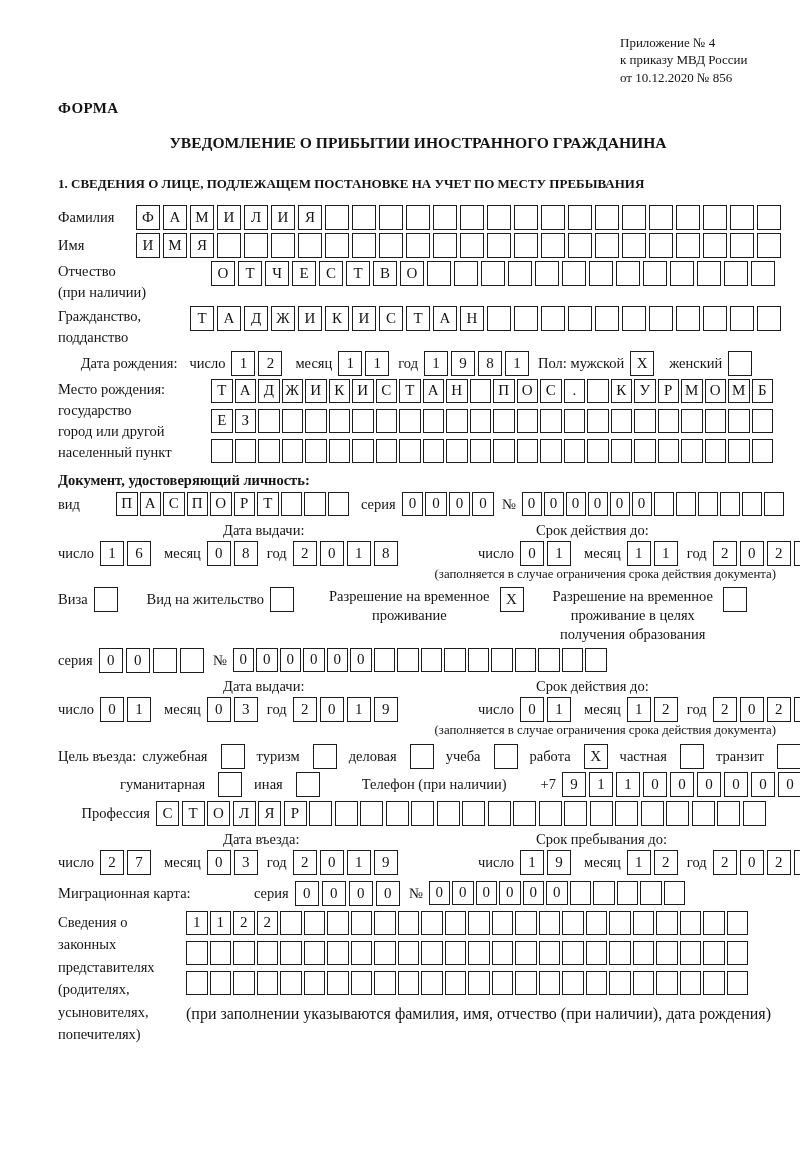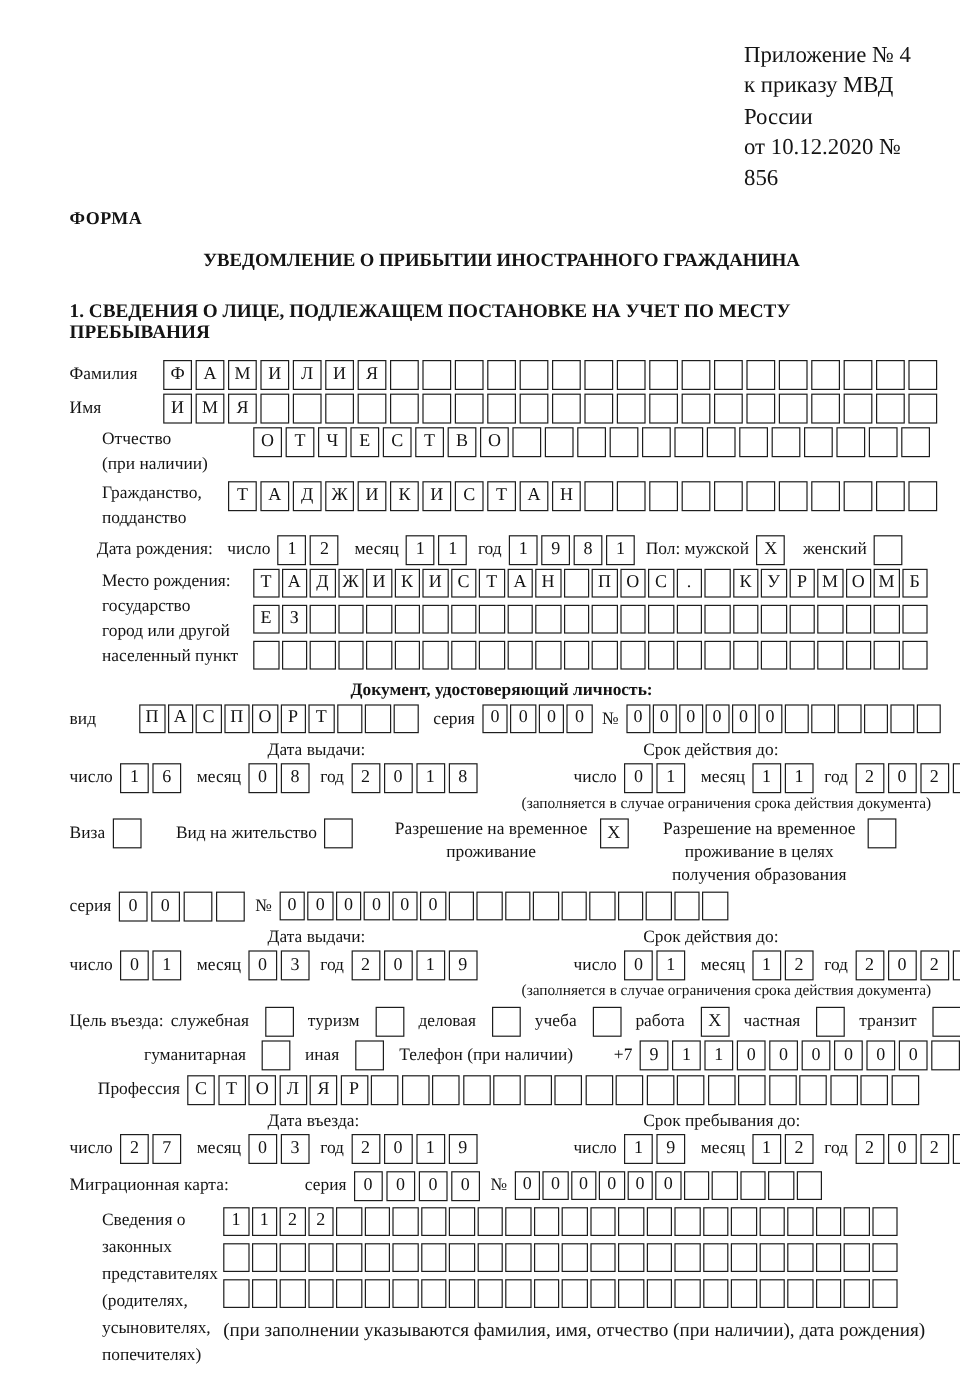--- a/index.html
+++ b/index.html
@@ -2,51 +2,51 @@
 <html><head>
 <meta charset="utf-8">
 <style>
   html,body { margin:0; padding:0; background:#fff; }
   body { width:800px; height:1163px; overflow:hidden; color:#141414;
          font-family:"Liberation Serif","DejaVu Serif",serif; }
   .page { box-sizing:border-box; width:800px; height:1163px;
           padding:34px 22px 8px 58px; font-size:14.5px; }
 
   
-  .annex { margin-left:562px; font-size:19px; line-height:1.34; }
+  .annex { margin-left:562px; font-size:13px; line-height:1.34; }
   .annex .rev { margin-top:4px; }
   .forma { text-align:left; font-weight:bold; font-size:15px; margin-top:14px;
            padding-right:12px; letter-spacing:.4px; }
   .title { text-align:center; font-weight:bold; font-size:15.6px; margin-top:15px;
            line-height:1.45; }
   .blank-line { display:inline-block; width:58px; border-bottom:2px solid #333;
                 margin-left:14px; }
-  .s1 { font-weight:bold; font-size:16px; margin-top:21px; margin-bottom:13px; }
+  .s1 { font-weight:bold; font-size:13px; margin-top:21px; margin-bottom:13px; }
 
   
   .row { display:flex; align-items:flex-start; margin-bottom:3px; }
   .lbl { flex:none; line-height:25px; padding-right:6px; white-space:nowrap; }
   .mlbl { flex:none; line-height:21px; padding-right:6px; }
-  .mlbl div { white-space:nowrap;margin-left:27px; }
+  .mlbl div { white-space:nowrap; }
   .w72{width:72px} .w147{width:147px} .w126{width:126px} .w122{width:122px} .w92{width:92px} .w190{width:190px}
   .boxes { display:flex; flex:none; }
   .box { box-sizing:border-box; flex:none; width:24px; height:25px;
          border:1.7px solid #1d1d1d; margin-right:3px; background:#fff;
          display:flex; align-items:center; justify-content:center;
          font-size:15px; line-height:1; }
   .boxes.sm .box { width:21.5px; height:24px; margin-right:2px; }
   .boxes.md .box { width:23px; margin-right:2.5px; }
   .boxes.xs .box { width:20px; height:24px; margin-right:2px; }
   .cb { margin-left:7px; margin-right:12px; }
   .stack { display:flex; flex-direction:column; }
   .stack .boxes { margin-bottom:6px; }
   .gap10{margin-left:10px} .gap6{margin-left:6px}
 
   
-  .dochead { text-align:center; font-weight:bold; margin:3px 0 3px; }
+  .dochead { font-weight:bold; margin:3px 0 3px; }
 
   
   .pair { display:flex; margin-top:5px; }
   .pcol-l { width:420px; flex:none; }
   .pcol-r { flex:1; }
   .ptitle { margin-bottom:2px; }
   .ptitle.l { padding-left:165px; }
   .ptitle.r { padding-left:58px; }
   .pfields { display:flex; align-items:flex-start; }
   .pnote { text-align:right; font-size:12.8px; margin-top:1px; padding-right:2px; }
@@ -520,21 +520,21 @@
     <span class="box cb"></span>
     <span class="lbl">транзит</span>
     <span class="box cb"></span>
   </div>
 
   <div class="row" style="margin-top:3px;">
     <span class="lbl" style="margin-left:62px">гуманитарная</span>
     <span class="box cb"></span>
     <span class="lbl">иная</span>
     <span class="box cb"></span>
-    <span class="lbl" style="margin-left:1px">Телефон (при наличии)</span>
+    <span class="lbl" style="margin-left:30px">Телефон (при наличии)</span>
     <span class="lbl" style="margin-left:28px">+7</span>
     <span class="boxes">
         <span class="box">9</span>
         <span class="box">1</span>
         <span class="box">1</span>
         <span class="box">0</span>
         <span class="box">0</span>
         <span class="box">0</span>
         <span class="box">0</span>
         <span class="box">0</span>

